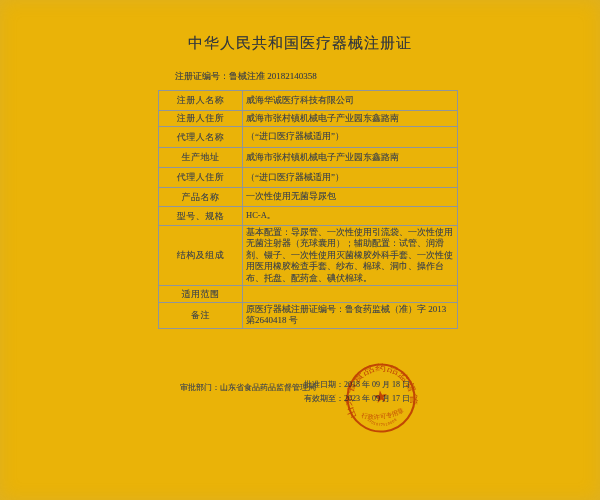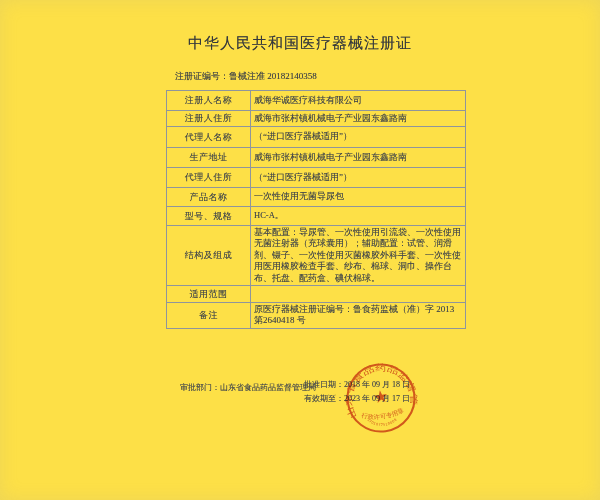--- a/index.html
+++ b/index.html
@@ -5,37 +5,37 @@
   html,body{margin:0;padding:0;}
   body{
     width:600px;height:500px;overflow:hidden;
     background:#fdfdfc;
     font-family:"Liberation Serif","DejaVu Serif",serif;
     color:#3d4146;
     position:relative;
   }
   .canvas{
     position:absolute;inset:0;width:600px;height:500px;
-    background:#fde047;
+    background:#eab308;
     box-shadow:inset 0 0 18px rgba(160,160,158,0.18);
   }
   .doc-title{
     position:absolute;left:0;top:34px;width:600px;
     text-align:center;
     font-size:15px;letter-spacing:1px;
     color:#34383c;font-weight:500;
     text-shadow:0 0 .5px rgba(52,56,60,.55);
   }
   .reg-line{
     position:absolute;left:175px;top:70px;
     font-size:9px;color:#3d4146;
     text-shadow:0 0 .4px rgba(61,65,70,.5);
   }
   table.cert-table{
-    position:absolute;left:166px;top:90px;
+    position:absolute;left:158px;top:90px;
     width:285px;table-layout:fixed;
     border-collapse:collapse;
     font-size:9px;color:#3f444a;
   }
   table.cert-table td{
     border:1px solid #8f959b;
     padding:1px 3px;
     vertical-align:middle;
     text-shadow:0 0 .4px rgba(63,68,74,.45);
   }

